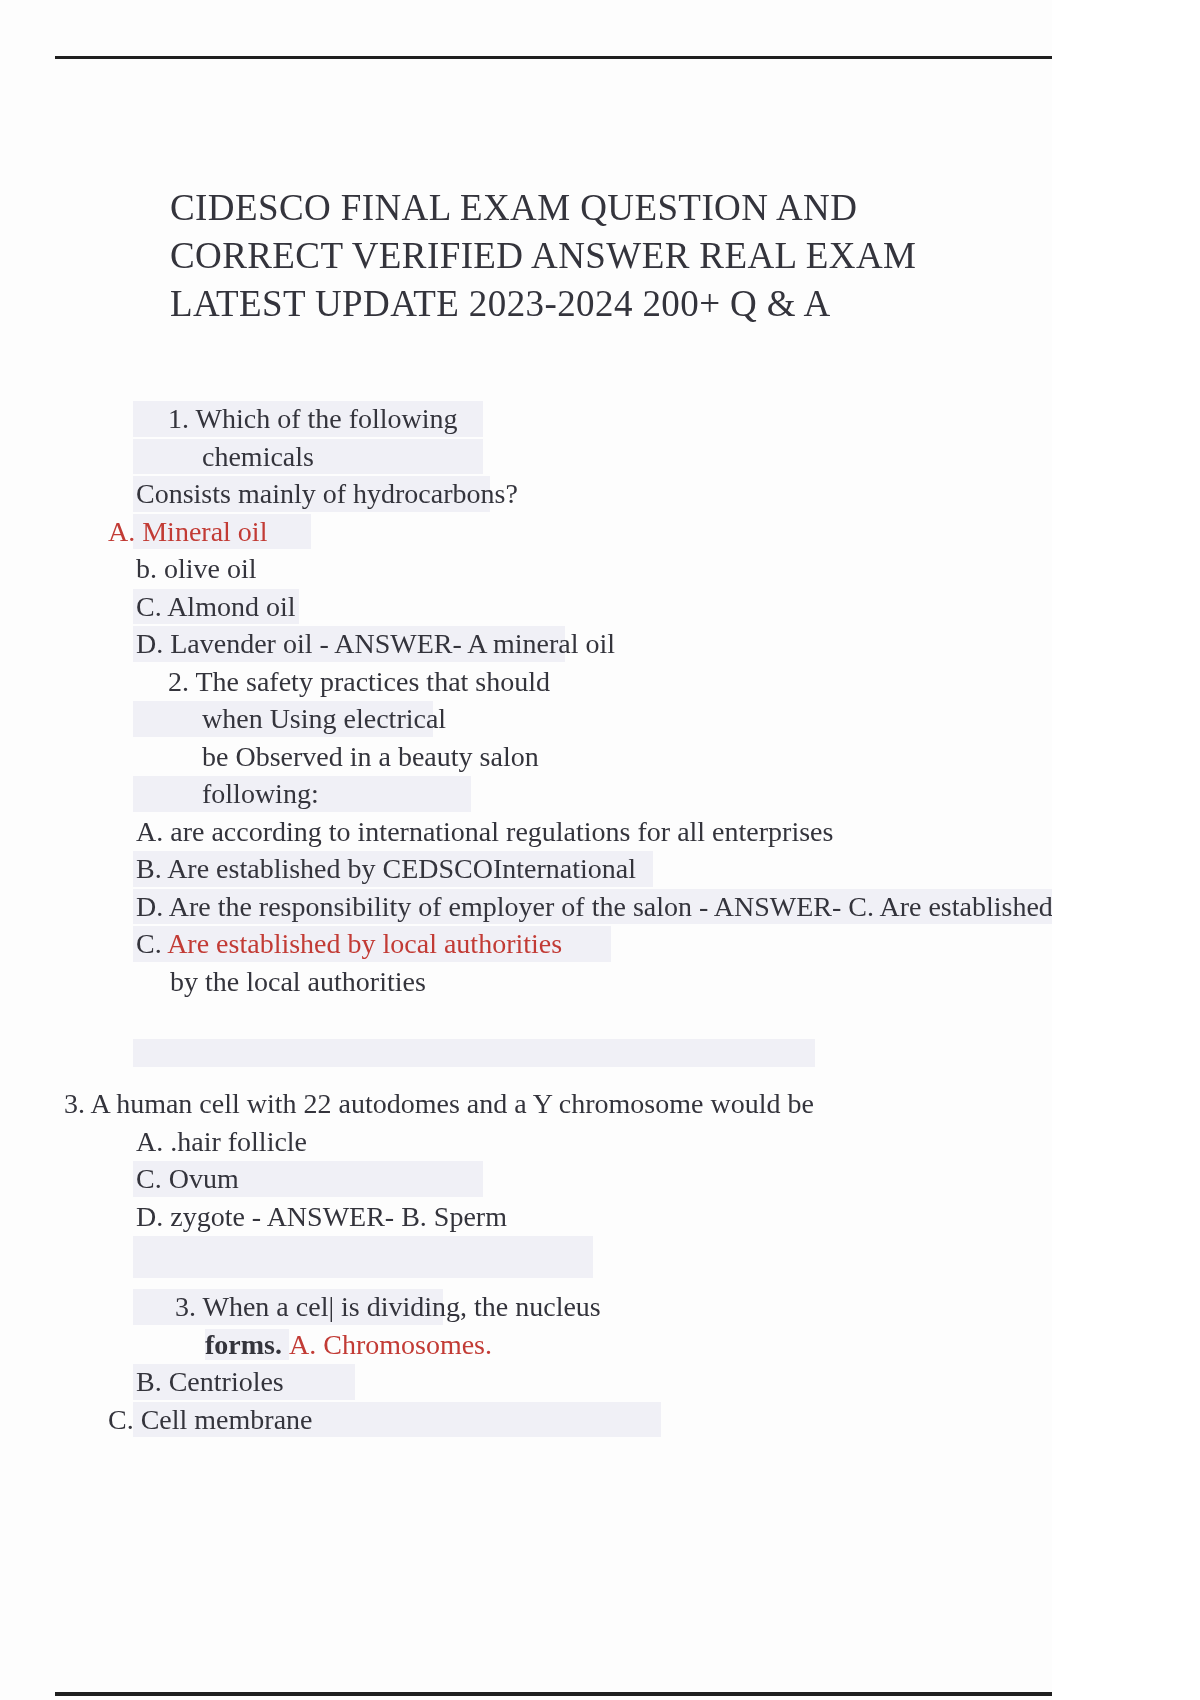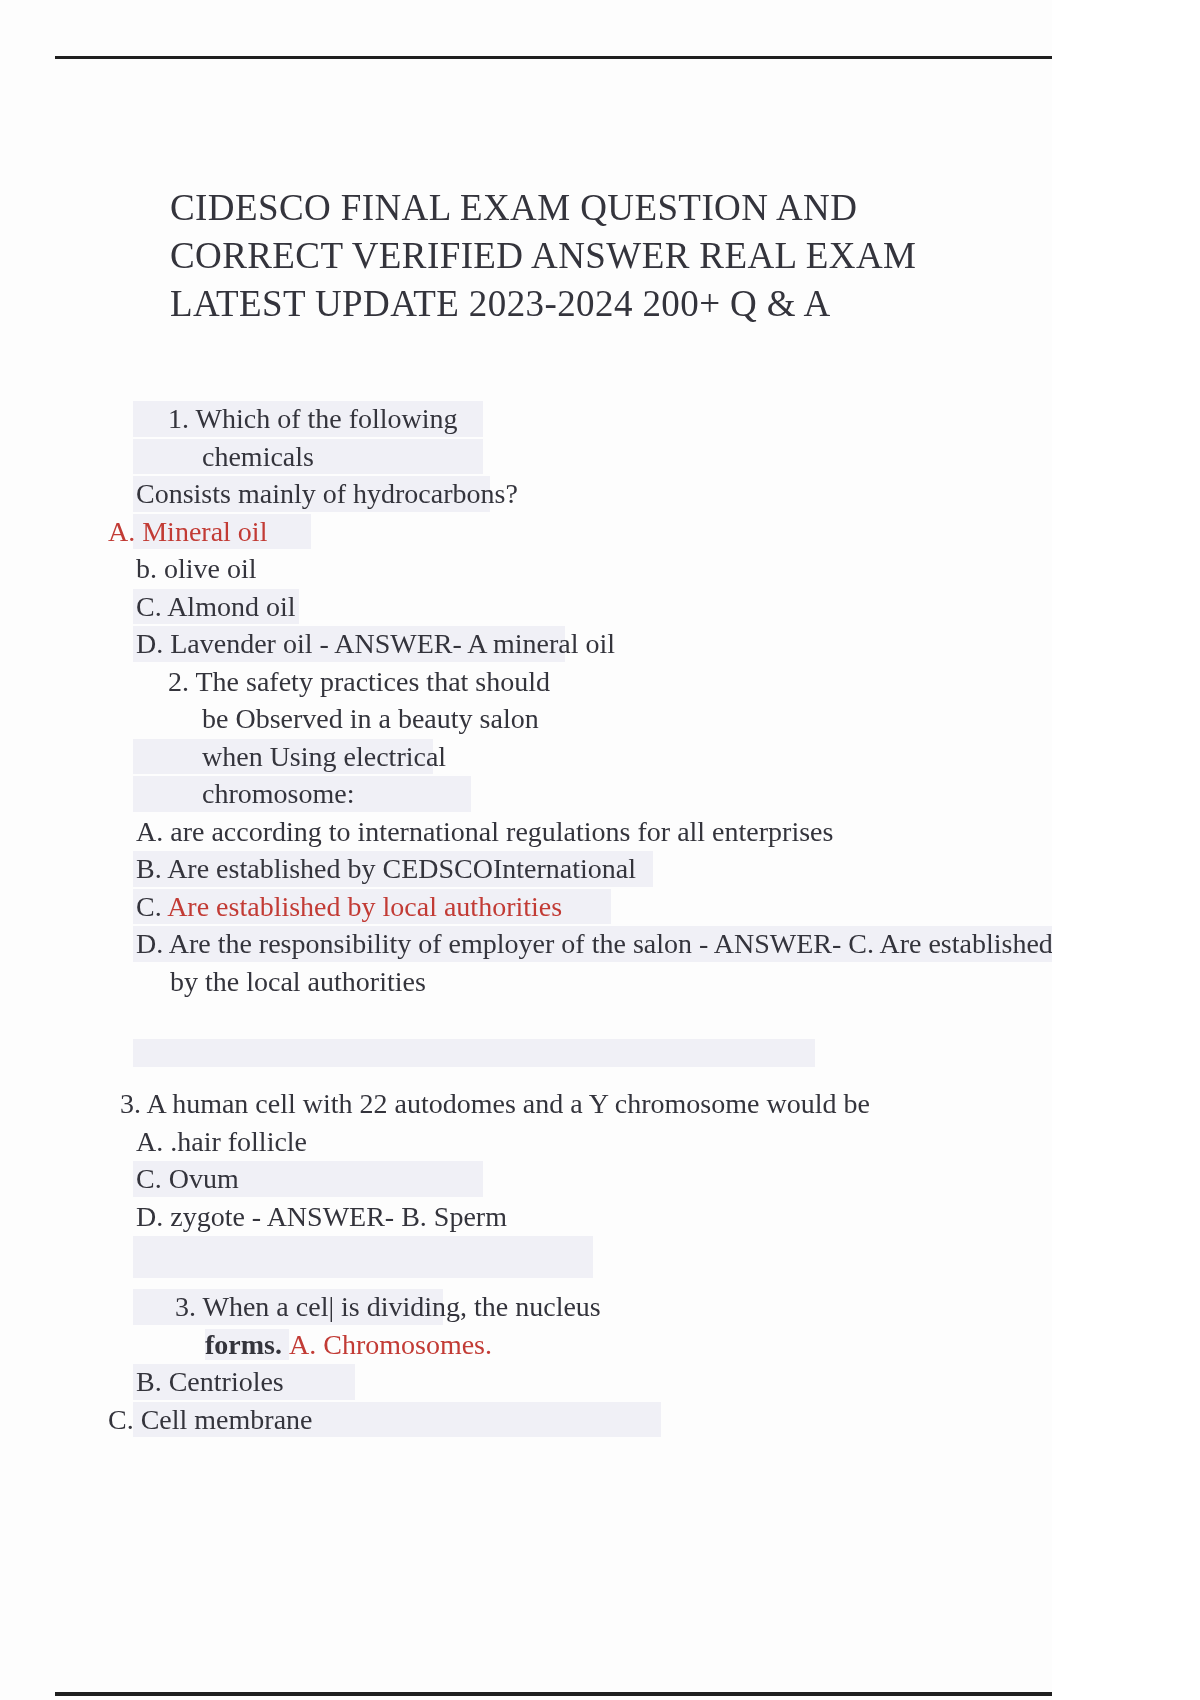--- a/index.html
+++ b/index.html
@@ -82,57 +82,57 @@
     </div>
     <div class="line">
       <i class="band" style="left:133px;width:432px"></i>
       <span class="t" style="margin-left:136px">D. Lavender oil - ANSWER- A mineral oil</span>
     </div>
 
     <div class="line">
       <span class="t" style="margin-left:168px">2. The safety practices that should</span>
     </div>
     <div class="line">
-      <span class="t" style="margin-left:202px">be Observed in a beauty salon</span>
-    </div>
-    <div class="line">
       <i class="band" style="left:133px;width:300px"></i>
       <span class="t" style="margin-left:202px">when Using electrical</span>
     </div>
     <div class="line">
+      <span class="t" style="margin-left:202px">be Observed in a beauty salon</span>
+    </div>
+    <div class="line">
       <i class="band" style="left:133px;width:338px"></i>
-      <span class="t" style="margin-left:202px">chromosome:</span>
+      <span class="t" style="margin-left:202px">following:</span>
     </div>
     <div class="line">
       <span class="t" style="margin-left:136px">A. are according to international regulations for all enterprises</span>
     </div>
     <div class="line">
       <i class="band" style="left:133px;width:520px"></i>
       <span class="t" style="margin-left:136px">B. Are established by CEDSCOInternational</span>
     </div>
     <div class="line">
+      <i class="band" style="left:133px;width:958px"></i>
+      <span class="t" style="margin-left:136px">D. Are the responsibility of employer of the salon - ANSWER- C. Are established</span>
+    </div>
+    <div class="line">
       <i class="band" style="left:133px;width:478px"></i>
       <span class="t" style="margin-left:136px"><span>C. </span><span class="red">Are established by local authorities</span></span>
-    </div>
-    <div class="line">
-      <i class="band" style="left:133px;width:958px"></i>
-      <span class="t" style="margin-left:136px">D. Are the responsibility of employer of the salon - ANSWER- C. Are established</span>
     </div>
     <div class="line">
       <span class="t" style="margin-left:170px">by the local authorities</span>
     </div>
 
     <div class="spacer" style="height:38px"></div>
     <div class="gap-block" style="height:30px">
       <i class="band" style="left:133px;width:682px"></i>
     </div>
     <div class="spacer" style="height:17px"></div>
 
     <div class="line">
-      <span class="t" style="margin-left:120px">3. A human cell with 22 autodomes and a Y chromosome would be</span>
+      <span class="t" style="margin-left:64px">3. A human cell with 22 autodomes and a Y chromosome would be</span>
     </div>
     <div class="line">
       <span class="t" style="margin-left:136px">A. .hair follicle</span>
     </div>
     <div class="line">
       <i class="band" style="left:133px;width:350px"></i>
       <span class="t" style="margin-left:136px">C. Ovum</span>
     </div>
     <div class="line">
       <span class="t" style="margin-left:136px">D. zygote - ANSWER- B. Sperm</span>

